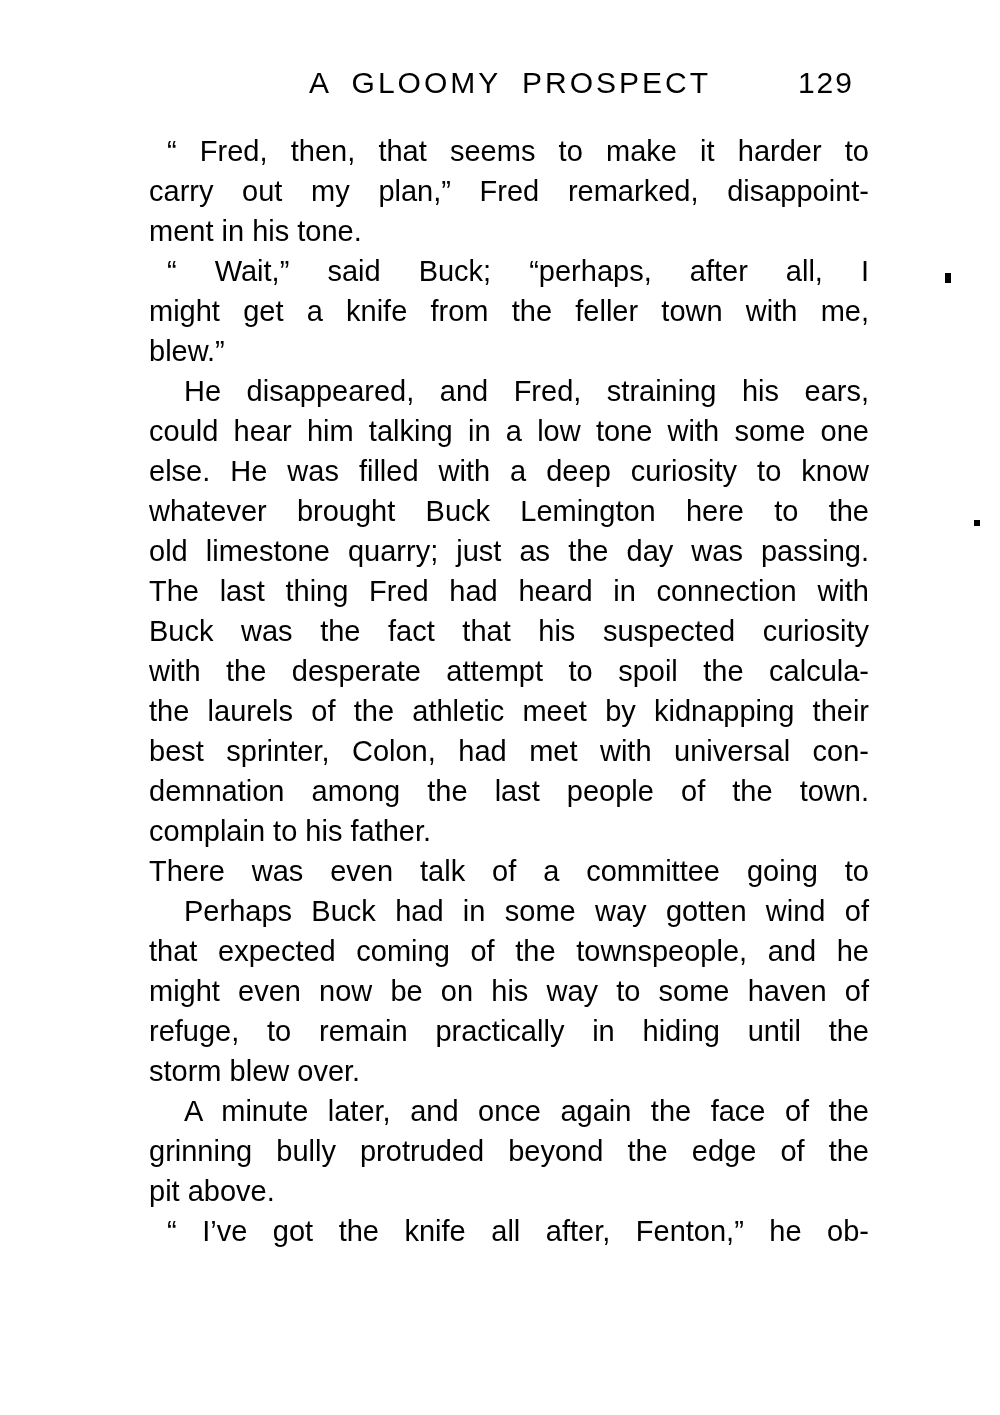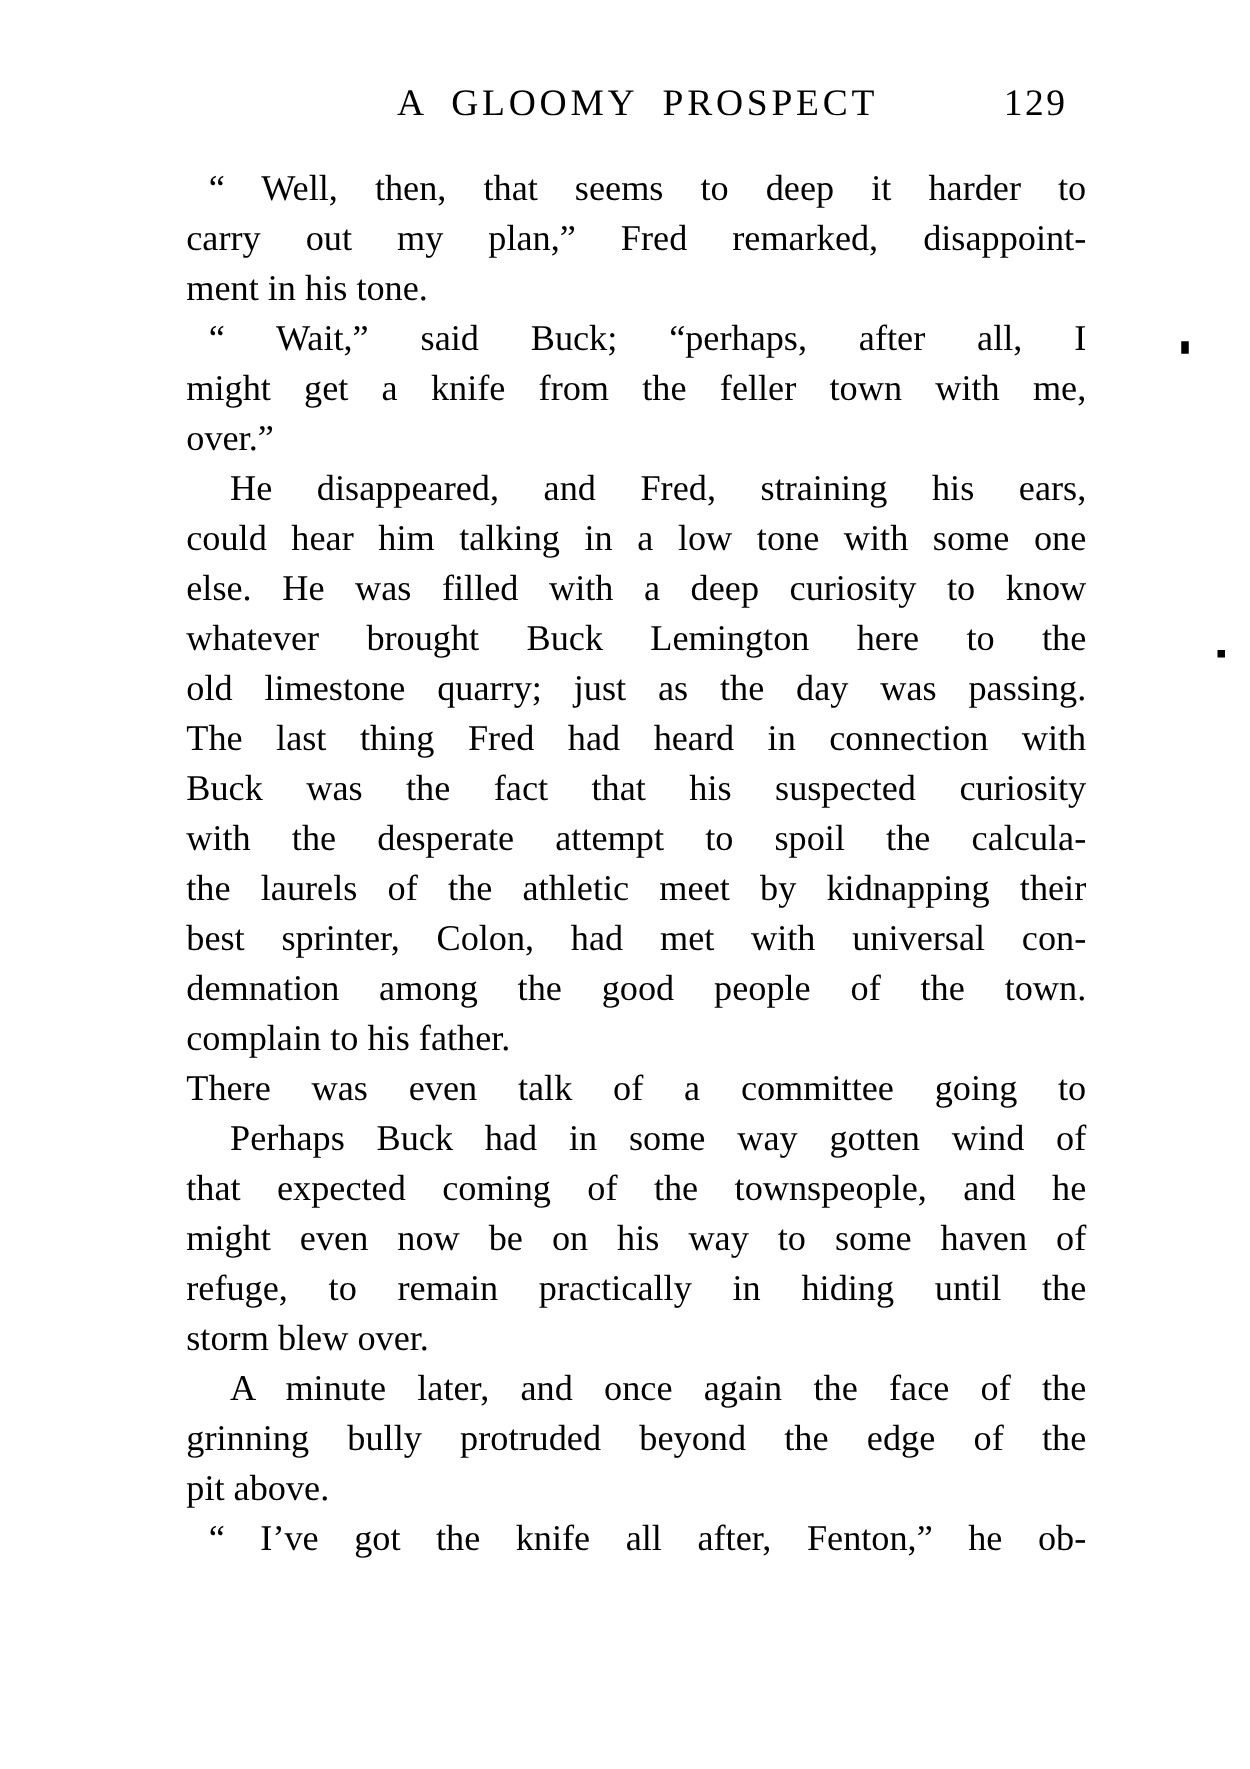--- a/index.html
+++ b/index.html
@@ -6,21 +6,21 @@
     margin: 0;
     padding: 0;
     background: #ffffff;
   }
   .page {
     position: relative;
     width: 1000px;
     height: 1269px;
     background: #ffffff;
     overflow: hidden;
-    font-family: Liberation Serif, serif;
+    font-family: Liberation Sans, sans-serif;
     color: #000000;
   }
   .page-header {
     position: absolute;
     top: 66px;
     left: 150px;
     width: 720px;
     height: 40px;
   }
   .header-title {
@@ -85,37 +85,37 @@
 <body>
 
 <div class="page">
 
   <div class="page-header">
     <div class="header-title">A GLOOMY PROSPECT</div>
     <div class="page-number">129</div>
   </div>
 
   <div class="page-body">
-      <div class="line indent-q">“ Well, then, that seems to deep it harder to</div>
+      <div class="line indent-q">“ Fred, then, that seems to make it harder to</div>
       <div class="line">carry out my plan,” Fred remarked, disappoint-</div>
       <div class="line para-end">ment in his tone.</div>
       <div class="line indent-q">“ Wait,” said Buck; “perhaps, after all, I</div>
       <div class="line">might get a knife from the feller town with me,</div>
-      <div class="line para-end">over.”</div>
+      <div class="line para-end">blew.”</div>
       <div class="line indent">He disappeared, and Fred, straining his ears,</div>
       <div class="line">could hear him talking in a low tone with some one</div>
       <div class="line">else.  He was filled with a deep curiosity to know</div>
       <div class="line">whatever brought Buck Lemington here to the</div>
       <div class="line">old limestone quarry; just as the day was passing.</div>
       <div class="line">The last thing Fred had heard in connection with</div>
       <div class="line">Buck was the fact that his suspected curiosity</div>
       <div class="line">with the desperate attempt to spoil the calcula-</div>
       <div class="line">the laurels of the athletic meet by kidnapping their</div>
       <div class="line">best sprinter, Colon, had met with universal con-</div>
-      <div class="line">demnation among the good people of the town.</div>
+      <div class="line">demnation among the last people of the town.</div>
       <div class="line para-end">complain to his father.</div>
       <div class="line">There was even talk of a committee going to</div>
       <div class="line indent">Perhaps Buck had in some way gotten wind of</div>
       <div class="line">that expected coming of the townspeople, and he</div>
       <div class="line">might even now be on his way to some haven of</div>
       <div class="line">refuge, to remain practically in hiding until the</div>
       <div class="line para-end">storm blew over.</div>
       <div class="line indent">A minute later, and once again the face of the</div>
       <div class="line">grinning bully protruded beyond the edge of the</div>
       <div class="line para-end">pit above.</div>

